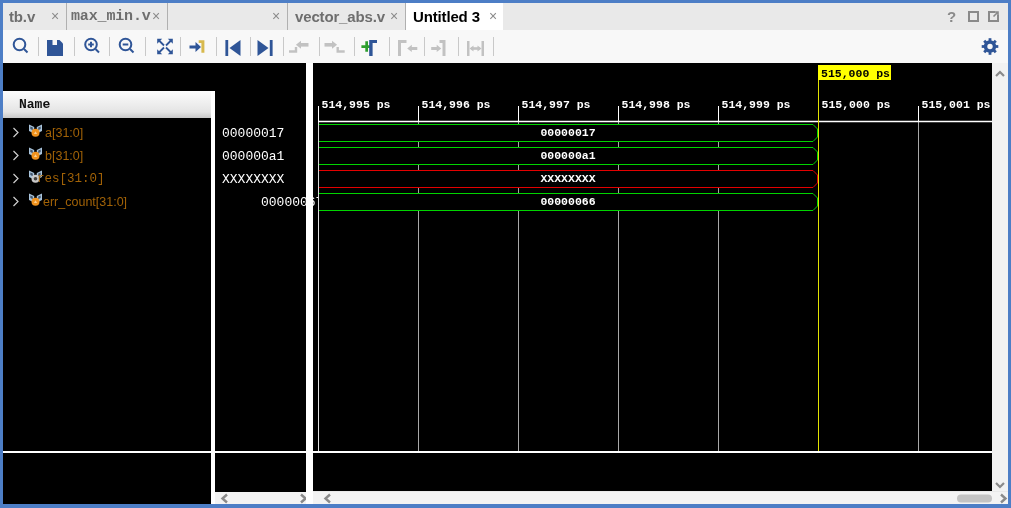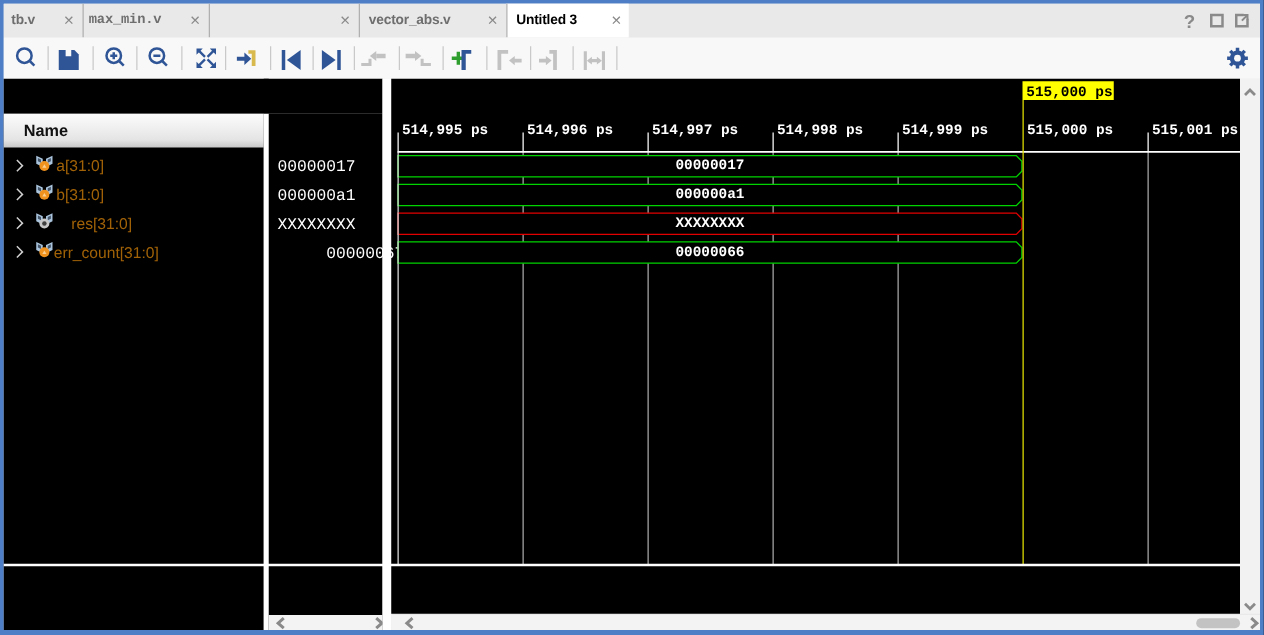--- a/index.html
+++ b/index.html
@@ -3,21 +3,21 @@
 <meta charset="utf-8">
 <style>
   html,body{margin:0;padding:0;}
   body{width:1011px;height:508px;position:relative;overflow:hidden;
        font-family:"Liberation Sans",sans-serif;background:#4d7ec6;}
   .abs{position:absolute;}
   
   #content{left:3px;top:3px;width:1005px;height:501px;background:#e9e9e9;}
   
   #tabbar{left:0;top:0;width:1005px;height:27px;background:#e9e9e9;}
-  .tabtxt{position:absolute;top:0;height:27px;line-height:27px;font-size:11px;font-weight:bold;color:#6e6e6e;letter-spacing:-0.15px;white-space:pre;}
+  .tabtxt{position:absolute;top:0;height:27px;line-height:27px;font-size:15px;font-weight:bold;color:#6e6e6e;letter-spacing:-0.15px;white-space:pre;}
   .tabx{position:absolute;top:0;height:27px;line-height:26px;font-size:14px;color:#8a8a8a;}
   .tabsep{position:absolute;top:0;width:1px;height:27px;background:#b0b0b0;}
   #activetab{position:absolute;left:402px;top:0;width:98px;height:27px;background:#ffffff;}
   
   #toolbar{left:0;top:27px;width:1005px;height:33px;background:#f8f8f8;}
   .tsep{position:absolute;top:7px;width:1px;height:19px;background:#c9c9c9;}
   .ticon{position:absolute;top:0;}
   
   #mainblack{left:0;top:60px;width:303px;height:28px;background:#000;}
   #namepanel{left:0;top:88px;width:208px;height:413px;background:#000;}
@@ -157,21 +157,21 @@
     </svg>
   </div>
 
   <div class="abs" id="mainblack"></div>
   <div class="abs" id="namepanel"></div>
   <div class="abs" id="divider1t"></div>
   <div class="abs" id="divider1"></div>
   <div class="abs" id="valuepanel"></div>
   <div class="abs" id="sash"></div>
   <div class="abs" id="wavepanel"></div>
-  <div class="abs hdr" style="left:0;width:208px;"><span style="margin-left:16px;">Name</span></div>
+  <div class="abs hdr" style="left:0;width:208px;font-family:Liberation Mono, monospace;"><span style="margin-left:16px;">Name</span></div>
 
   <svg class="abs" style="left:0;top:115px;" width="208" height="100">
     <g stroke="#cfcfcf" stroke-width="1.2" fill="none">
       <path d="M10.5 10 l4.5 4.5 -4.5 4.5"></path>
       <path d="M10.5 33 l4.5 4.5 -4.5 4.5"></path>
       <path d="M10.5 56 l4.5 4.5 -4.5 4.5"></path>
       <path d="M10.5 79 l4.5 4.5 -4.5 4.5"></path>
     </g>
     <g id="icons">
         <g transform="translate(26,6)">
@@ -203,21 +203,21 @@
           <path d="M13 0.5 L7.8 3 L7.8 9.5 L13 7 Z" fill="#a9c4dc"></path>
           <path d="M1.3 2.4 L3.8 3.6 L3.8 6.2 L1.3 5 Z" fill="#46566a"></path>
           <path d="M11.7 2.4 L9.2 3.6 L9.2 6.2 L11.7 5 Z" fill="#46566a"></path>
           <circle cx="6.5" cy="8.8" r="4" fill="#f0921e"></circle>
           <path d="M6.5 7.3 l1.7 2.8 h-3.4 z" fill="#fccf8e"></path>
         </g>
       </g>
   </svg>
   <div class="rowtxt" style="left:42px;top:123px;">a[31:0]</div>
   <div class="rowtxt" style="left:42px;top:146px;">b[31:0]</div>
-  <div class="rowtxt" style="left:54px;top:169px;">res[31:0]</div>
+  <div class="rowtxt" style="left:34px;top:169px;font-family:Liberation Mono, monospace;">res[31:0]</div>
   <div class="rowtxt" style="left:40px;top:192px;">err_count[31:0]</div>
   <div class="valtxt" style="left:219px;top:123px;">00000017</div>
   <div class="valtxt" style="left:219px;top:146px;">000000a1</div>
   <div class="valtxt" style="left:219px;top:169px;">XXXXXXXX</div>
   <div class="valtxt" style="left:219px;top:192px;margin-left:39px;">00000067</div>
 
   <svg class="abs" style="left:310px;top:60px;" width="679" height="428" id="wave">
 
     <g stroke="#a8a8a8" stroke-width="1">
       <line x1="105.5" y1="58" x2="105.5" y2="389"></line>

